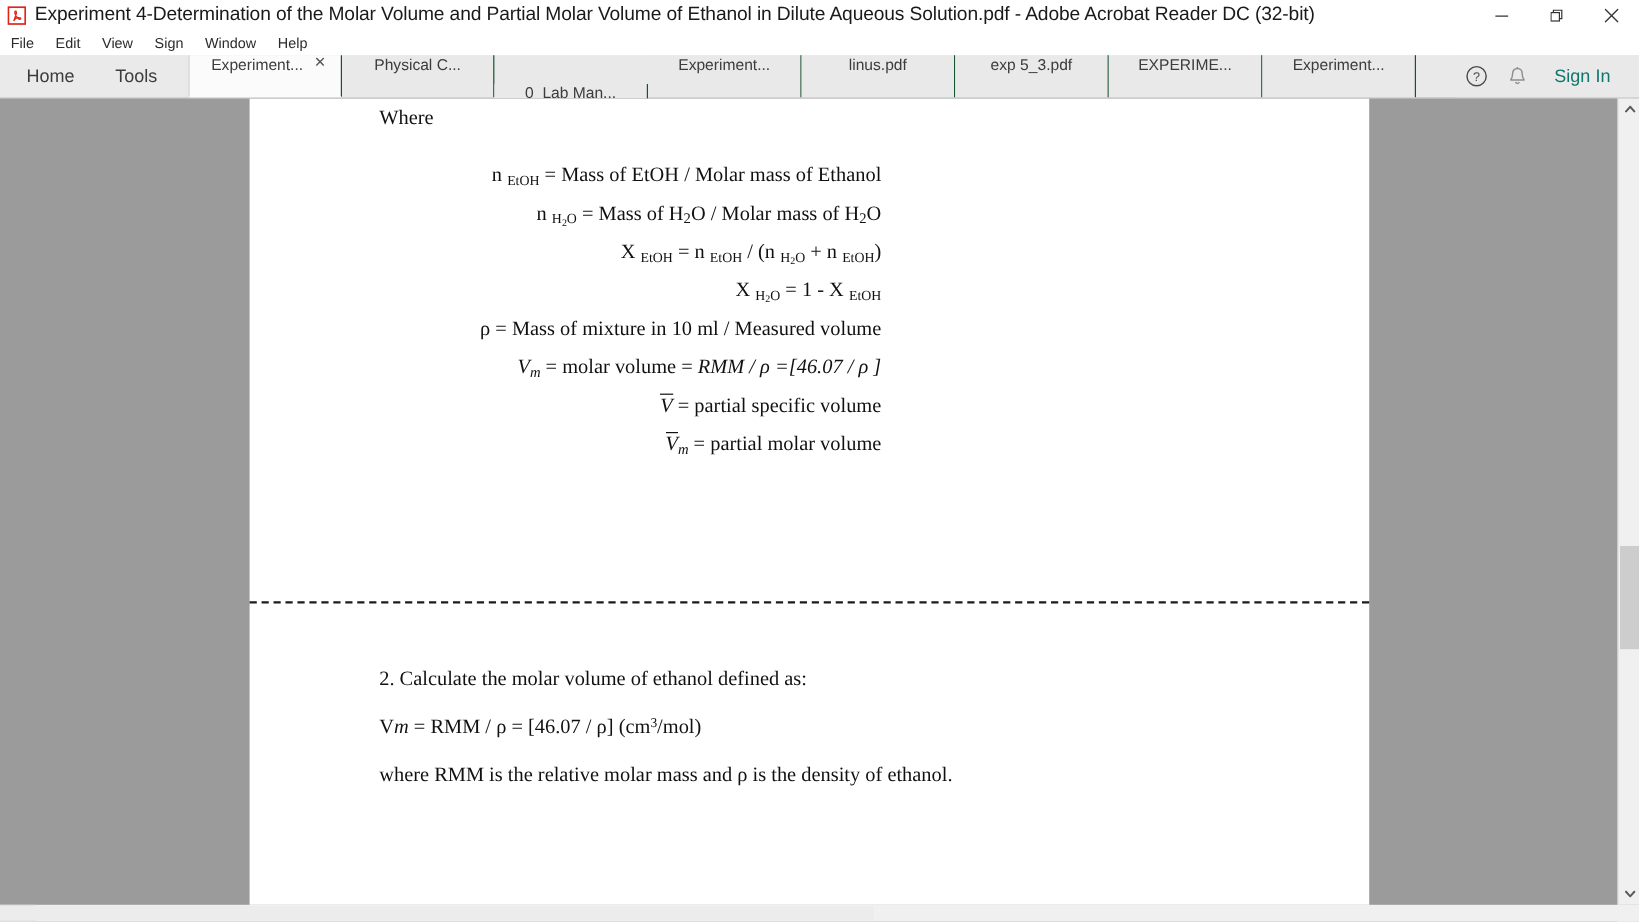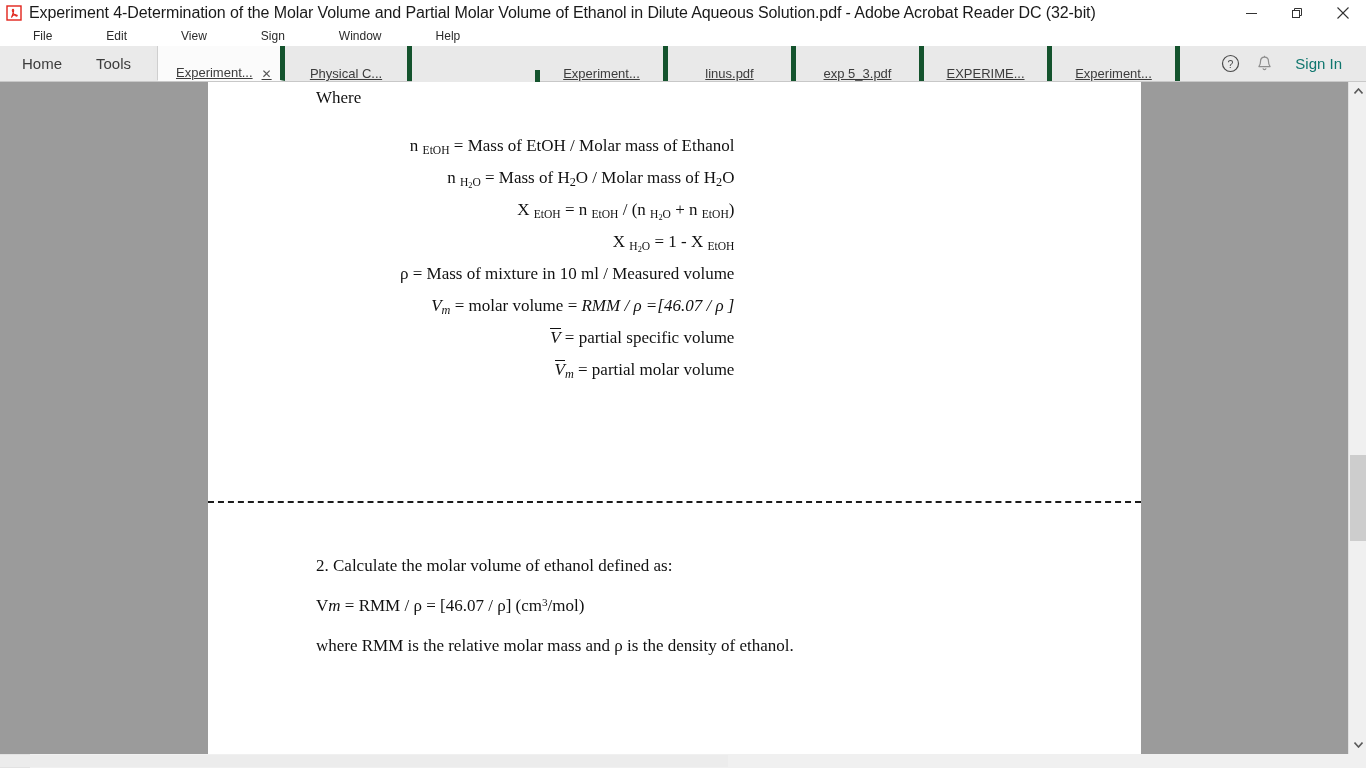--- a/index.html
+++ b/index.html
@@ -34,22 +34,21 @@
     width: 46px; height: 26px; display: flex; align-items: center;
     justify-content: center; color: #333; font-size: 13px;
     line-height: 1; cursor: default;
   }
   .win-btn svg { display:block; }
 
   
   .menubar {
     position: absolute; left: 0; top: 26px; width: 1206px; height: 20px;
     background: #ffffff; display: flex; align-items: center;
-    padding-left: 24px;
-    gap: 36px;
+    padding-left: 0;
   }
   .menu-item {
     font-size: 12px; color: #2b2b2b; padding: 0 9px; line-height: 20px;
     white-space: nowrap;
   }
 
   
   .tabbar {
     position: absolute; left: 0; top: 46px; width: 1366px; height: 36px;
     background: #e9e9e9;
@@ -62,25 +61,24 @@
   }
   .ht-item {
     font-size: 15px; color: #3c3c3c; padding: 0 10px;
     margin-left: 12px; line-height: 35px; white-space: nowrap;
   }
   .ht-item.second { margin-left: 14px; }
 
   .tab {
     position: absolute; top: 0; height: 35px;
     background: #e9e9e9;
-    border-right: 5px solid #14532d;
-    display: flex; align-items: flex-end; justify-content: center;
+    border-right: 1px solid #14532d;
+    display: flex; align-items: flex-start; justify-content: center;
     font-size: 13px; color: #3c3c3c; white-space: nowrap;
     overflow: hidden;
-    text-decoration: underline;
   }
   .tab.active {
     background: #fbfbfb;
     border-left: 1px solid #cfcfcf;
     border-bottom: 1px solid #fbfbfb;
     justify-content: flex-start;
     padding-left: 18px;
   }
   .tab .tab-label { pointer-events: none; }
   .tab-close {

